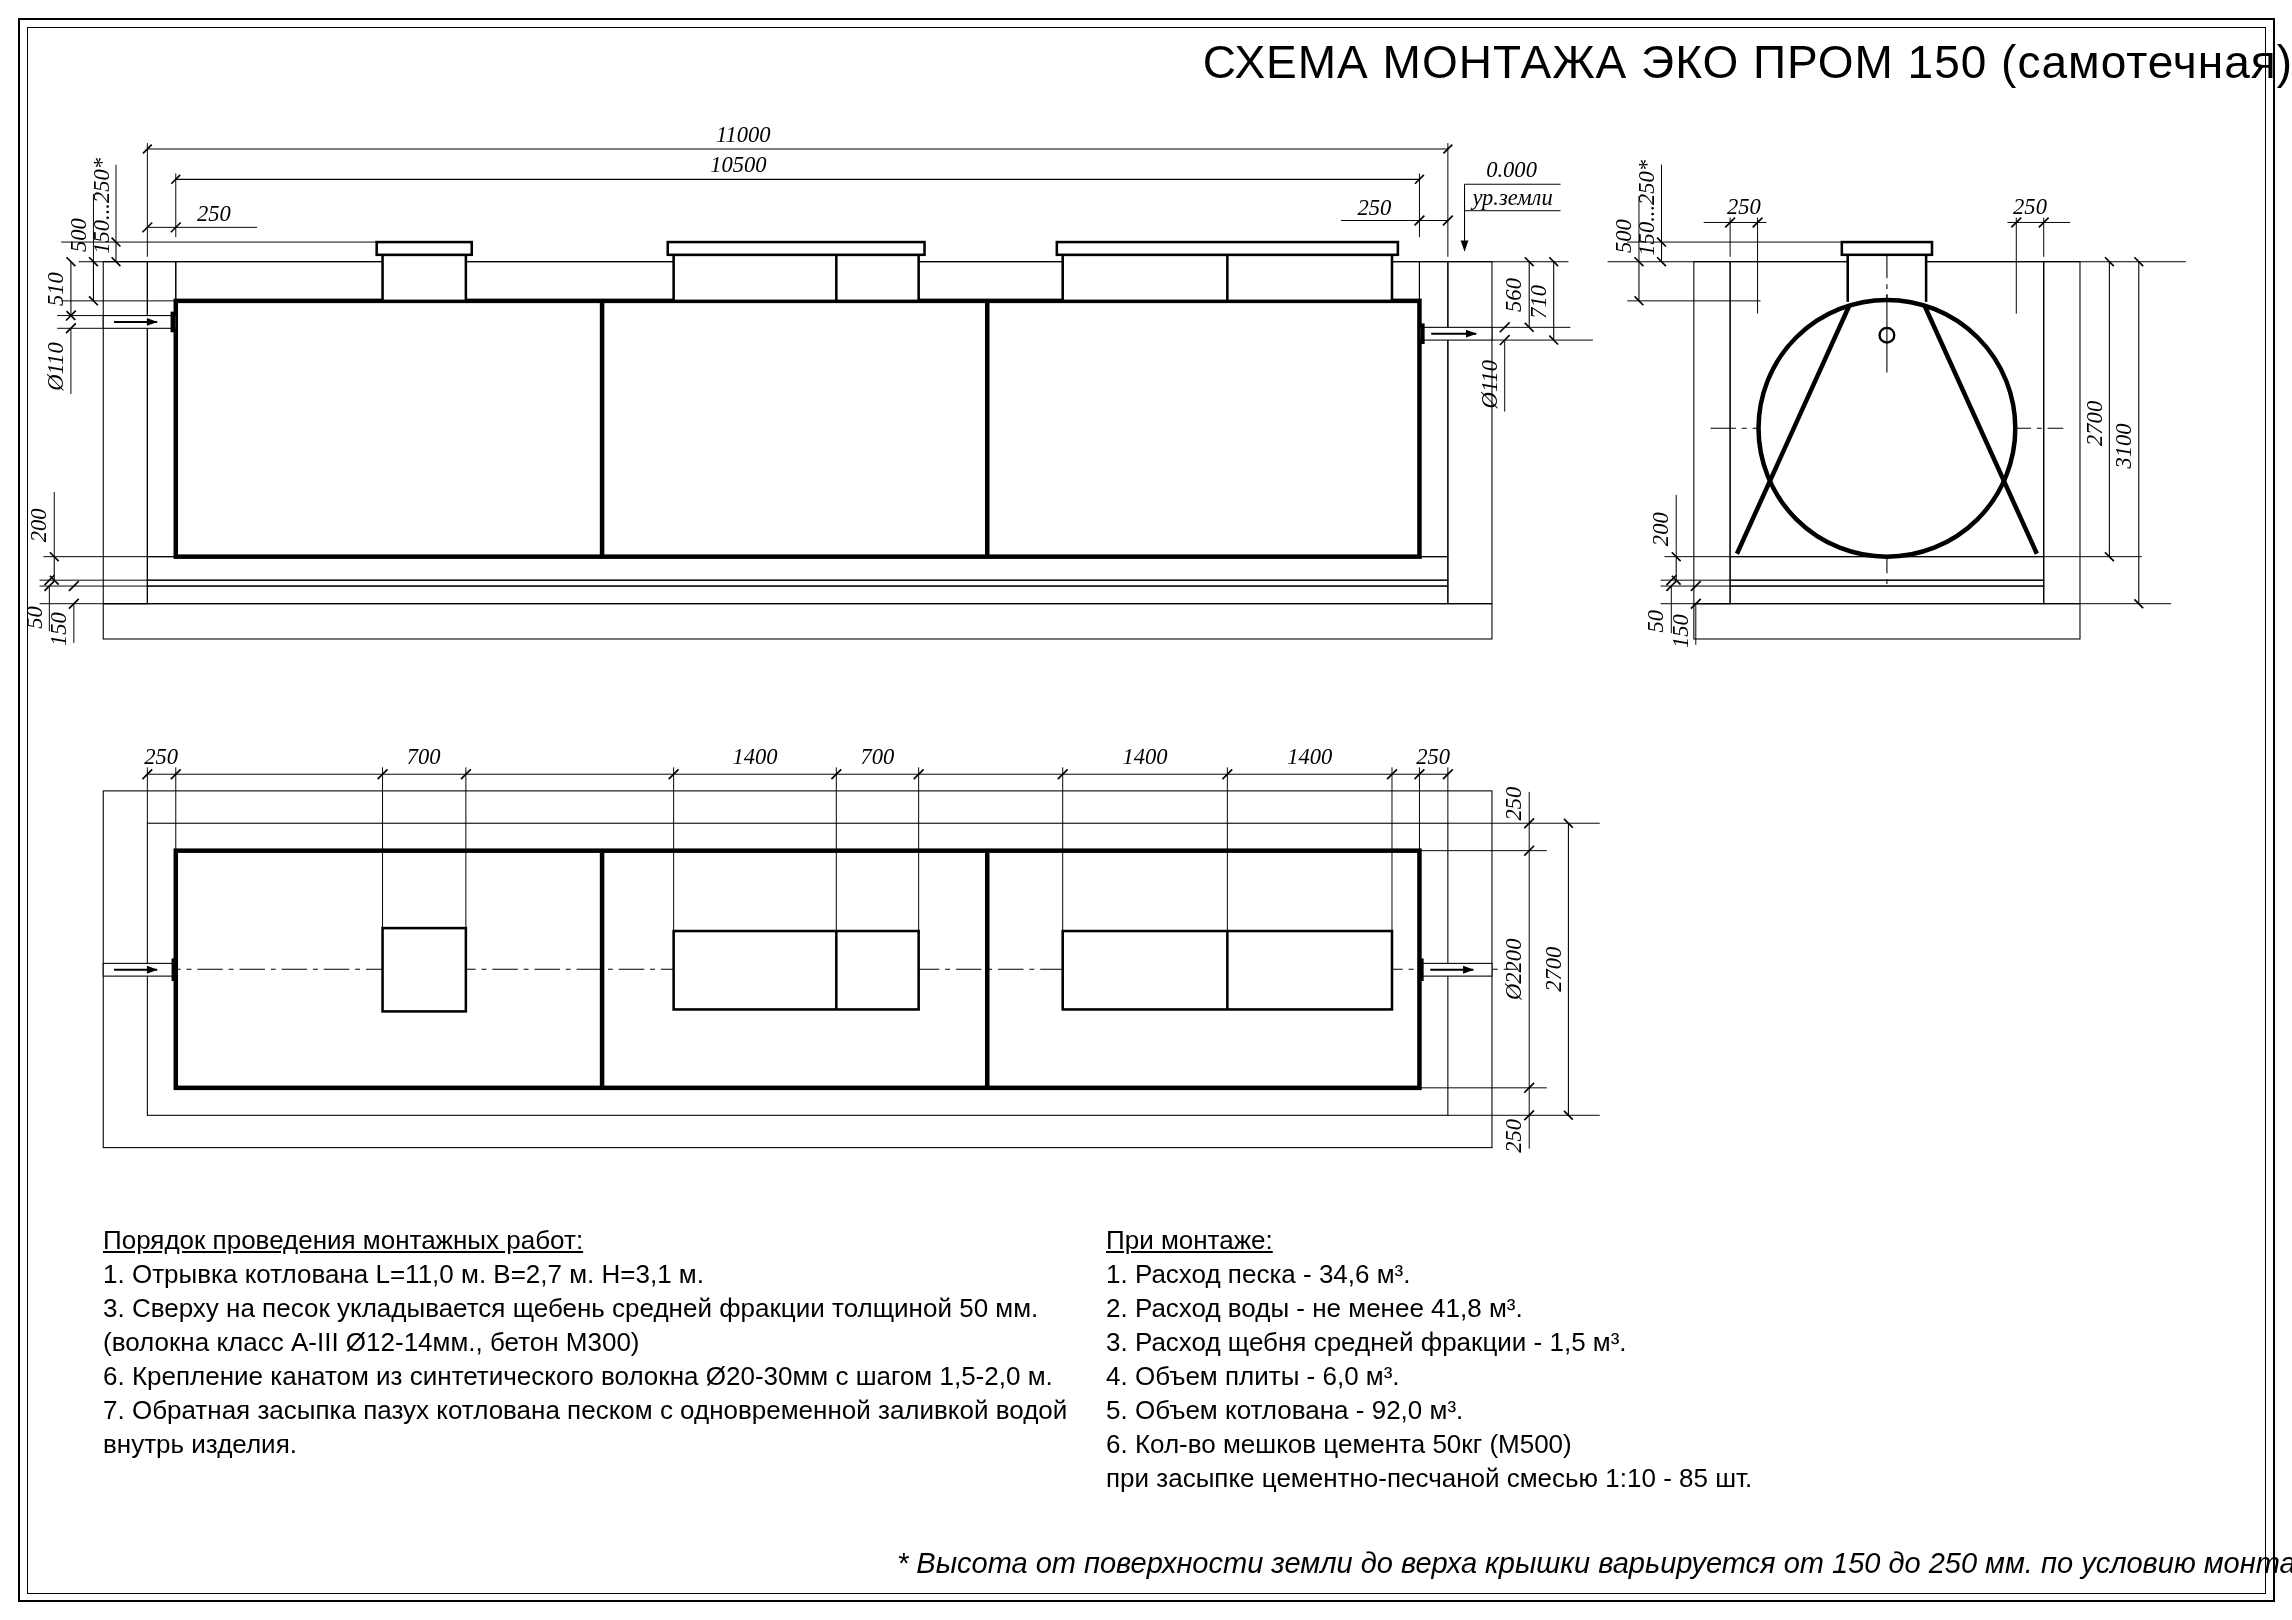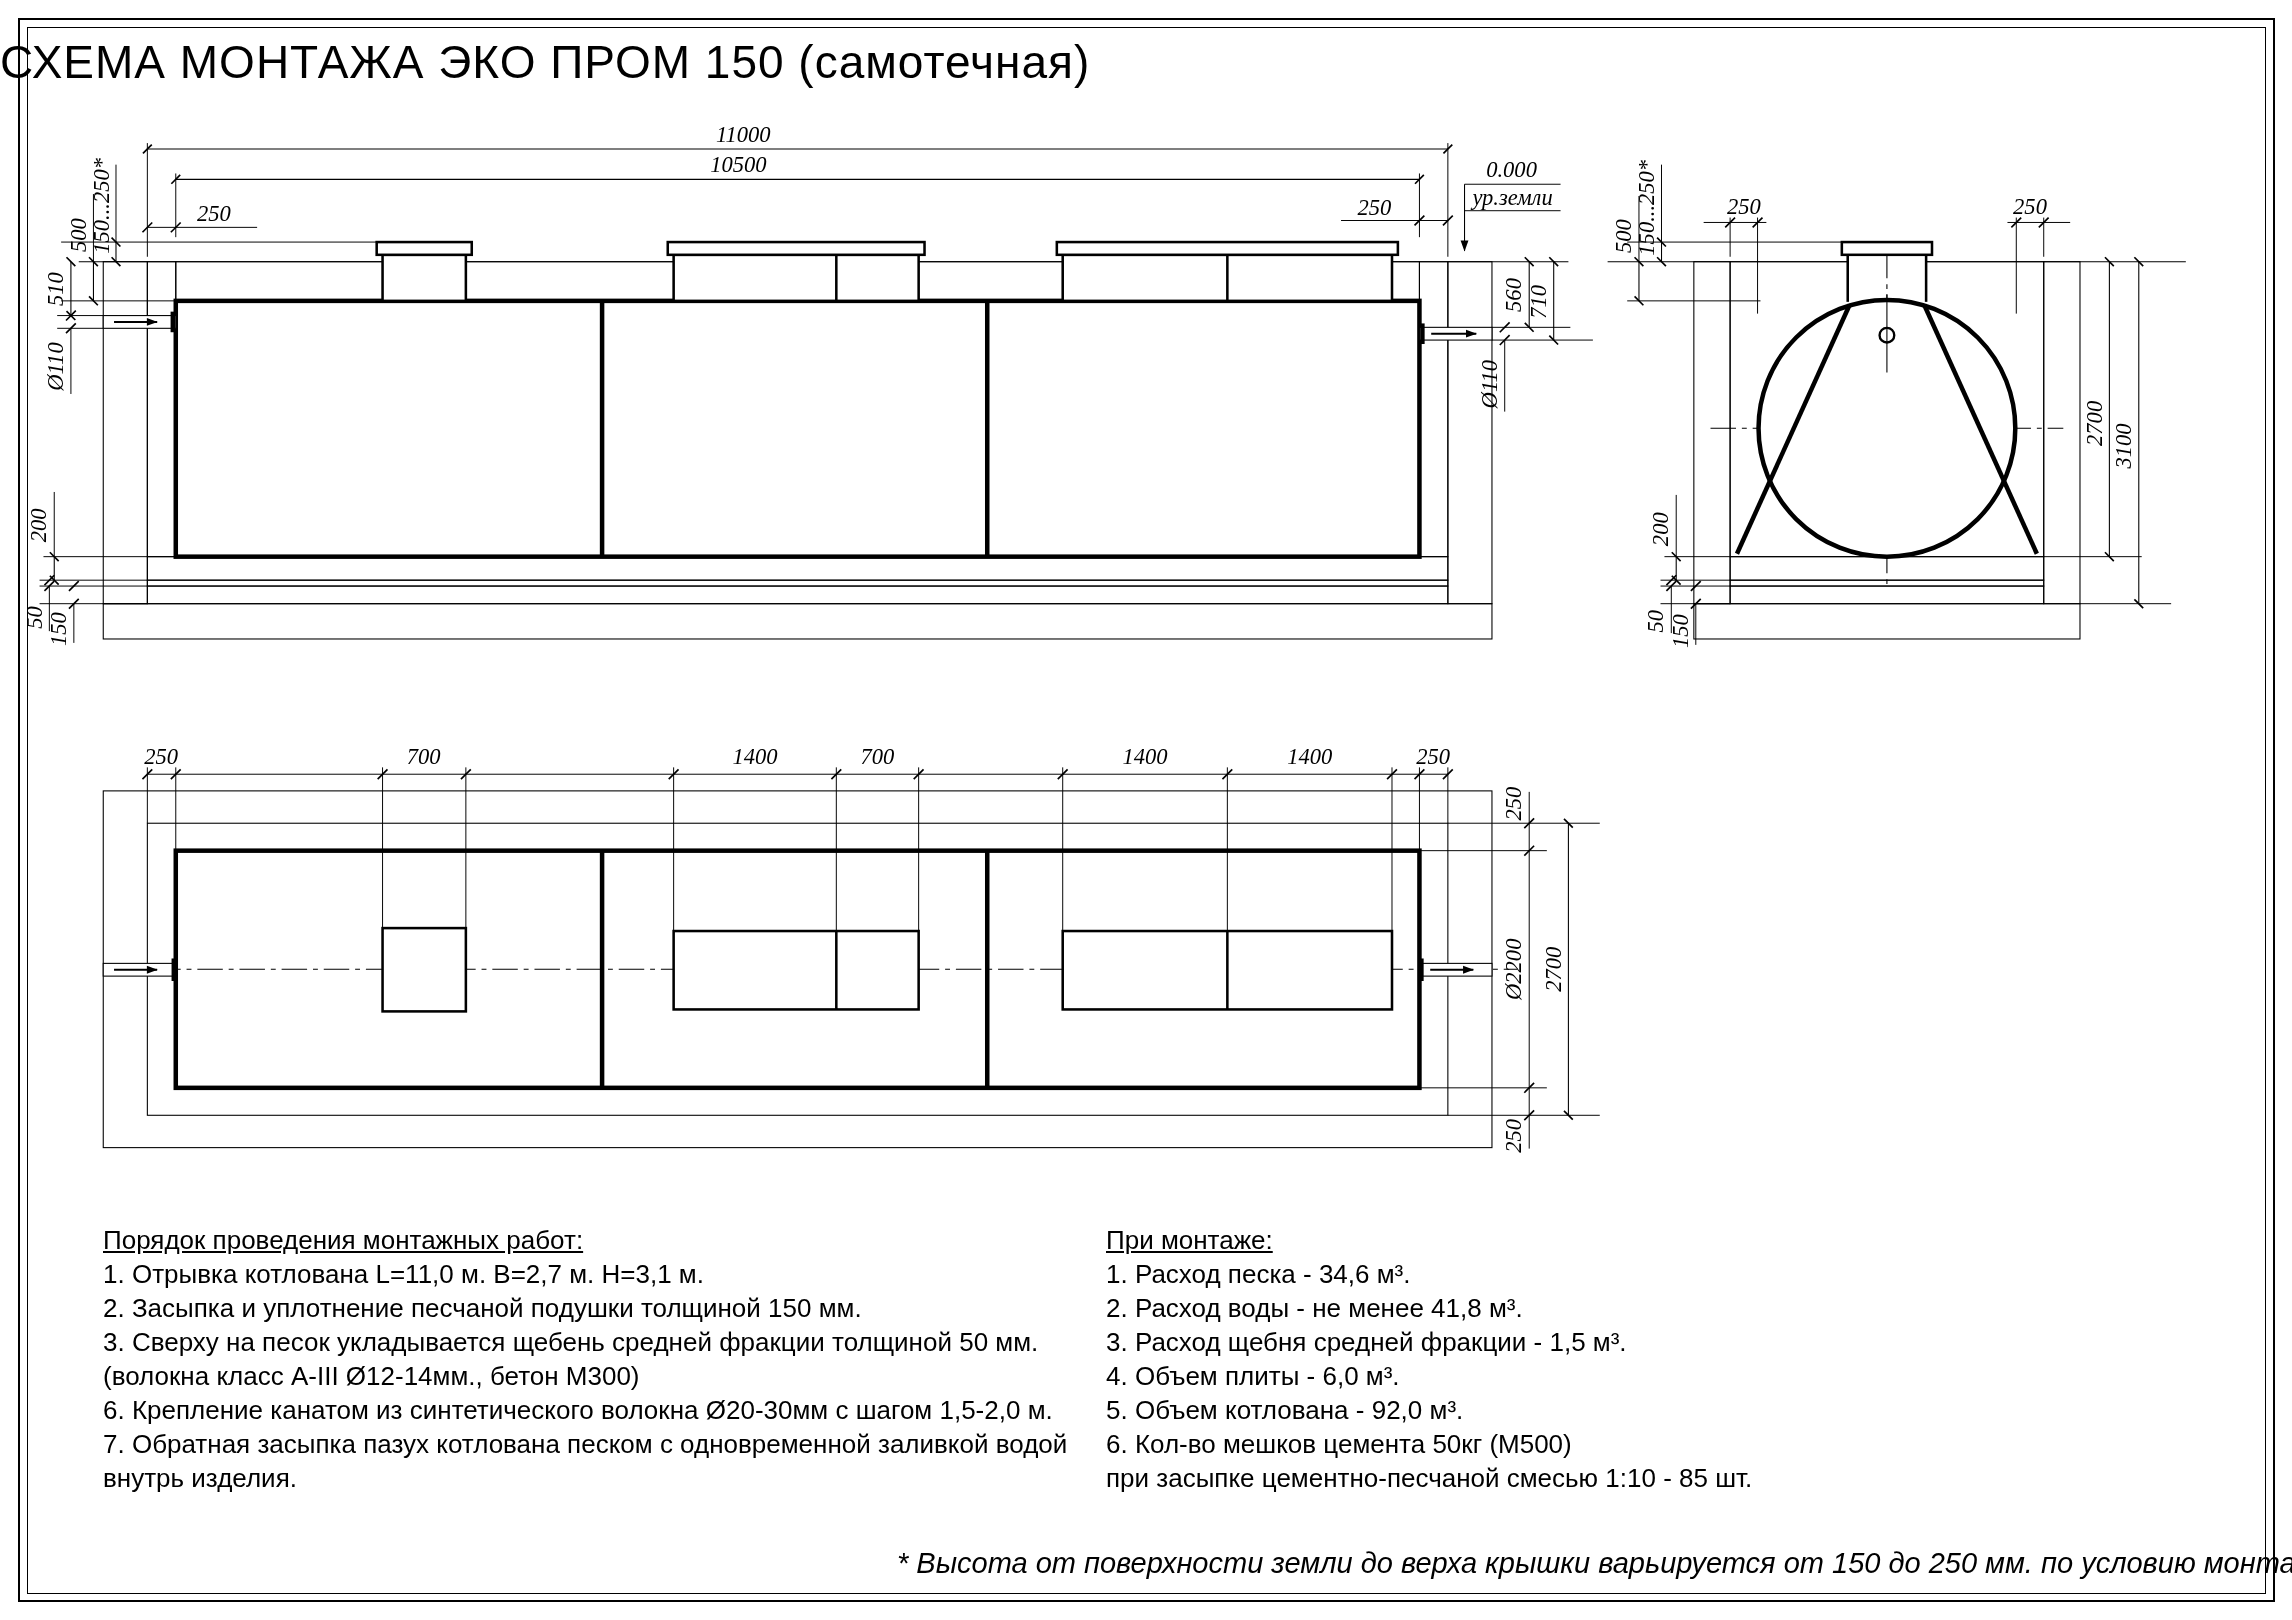--- a/index.html
+++ b/index.html
@@ -2,21 +2,21 @@
 <html><head>
 <meta charset="utf-8">
 <style>
   html,body{margin:0;padding:0;background:#fff;}
   body{width:2293px;height:1620px;position:relative;overflow:hidden;
        font-family:"Liberation Sans", sans-serif;color:#000;}
   .frame-outer{position:absolute;left:17.6px;top:17.6px;right:17.6px;bottom:17.6px;
        border:2.9px solid #000;}
   .frame-inner{position:absolute;left:27.4px;top:26.5px;right:27.4px;bottom:26.5px;
        border:1.6px solid #000;}
-  .sheet-title{position:absolute;left:0;right:0;top:35px;text-align:left;
+  .sheet-title{position:absolute;left:0;right:0;top:35px;text-align:right;
        font-size:46px;letter-spacing:1px;font-family:"Liberation Sans",sans-serif;}
   svg.drawing{position:absolute;left:0;top:0;width:2293px;height:1620px;}
   .thin{stroke:#000;stroke-width:1.1;fill:none;}
   .med{stroke:#000;stroke-width:2.6;fill:none;}
   .thk{stroke:#000;stroke-width:4.6;fill:none;}
   .wfill{fill:#fff;}
   .dim{font:italic 23px "Liberation Serif", serif;fill:#000;text-anchor:middle;}
   .dimline{stroke:#000;stroke-width:1.1;fill:none;
        marker-start:url(#tick);marker-end:url(#tick);}
   .ext{stroke:#000;stroke-width:1;fill:none;}
@@ -339,21 +339,20 @@
       <text class="dim" x="1552" y="1159" transform="rotate(-90 1552 1159)">250</text>
       <line x1="1600" y1="840" x2="1600" y2="1138" class="dimline"></line>
       <text class="dim" x="1592" y="989" transform="rotate(-90 1592 989)">2700</text>
     </g>
   </g>
 </svg>
 
 <div class="textblock" style="left:103px;top:1223px;">
   <div class="tb-head">Порядок проведения монтажных работ:</div>
   <div>1. Отрывка котлована L=11,0 м. B=2,7 м. H=3,1 м.</div>
-  <div>2. Засыпка и уплотнение песчаной подушки толщиной 150 мм.</div>
   <div>3. Сверху на песок укладывается щебень средней фракции толщиной 50 мм.</div>
   <div>(волокна класс А-III Ø12-14мм., бетон М300)</div>
   <div>6. Крепление канатом из синтетического волокна Ø20-30мм с шагом 1,5-2,0 м.</div>
   <div>7. Обратная засыпка пазух котлована песком с одновременной заливкой водой</div>
   <div>внутрь изделия.</div>
 </div>
 
 <div class="textblock" style="left:1106px;top:1223px;">
   <div class="tb-head">При монтаже:</div>
   <div>1. Расход песка - 34,6 м³.</div>

